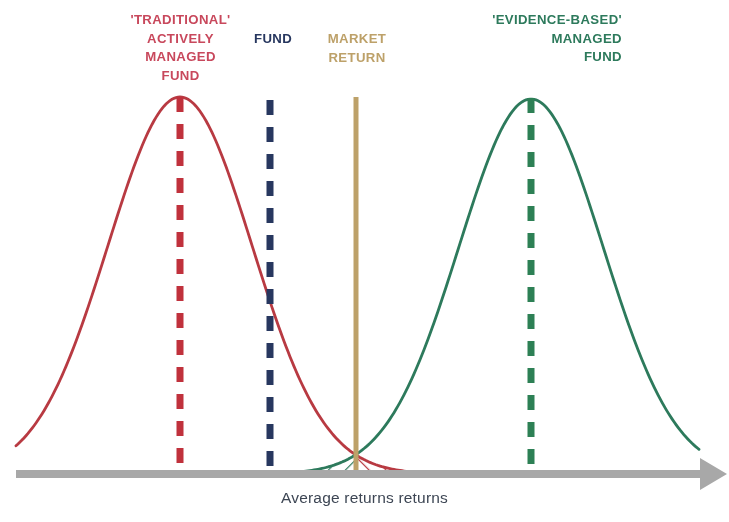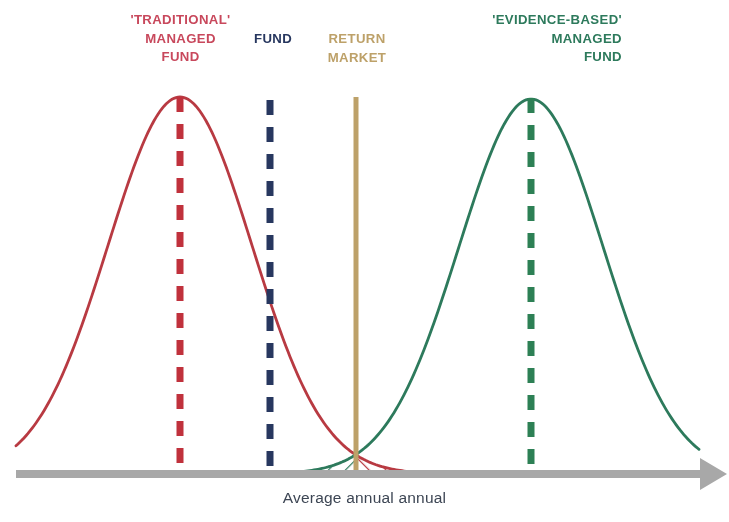--- a/index.html
+++ b/index.html
@@ -93,34 +93,35 @@
     <line x1="270" y1="100" x2="270" y2="474" stroke="#27375f" stroke-width="7" stroke-dasharray="15 12"></line>
     <line x1="356" y1="97" x2="356" y2="474" stroke="#bda169" stroke-width="5"></line>
     <line x1="531" y1="98" x2="531" y2="474" stroke="#2d8055" stroke-width="7" stroke-dasharray="15 12"></line>
 
     <line x1="16" y1="474" x2="702" y2="474" stroke="#a8a8a8" stroke-width="8"></line>
     <polygon points="700,458 727,474 700,490" fill="#a8a8a8"></polygon>
   </svg>
 
   <div class="label-group" id="label-active">
     <span class="label-line">'TRADITIONAL'</span>
+    <span class="label-line">ACTIVELY</span>
     <span class="label-line">MANAGED</span>
     <span class="label-line">FUND</span>
   </div>
 
   <div class="label-group" id="label-passive">
     <span class="label-line">FUND</span>
   </div>
 
   <div class="label-group" id="label-average">
+    <span class="label-line">MARKET</span>
     <span class="label-line">RETURN</span>
-    <span class="label-line">MARKET</span>
   </div>
 
   <div class="label-group" id="label-evidence">
     <span class="label-line">'EVIDENCE-BASED'</span>
     <span class="label-line">MANAGED</span>
     <span class="label-line">FUND</span>
   </div>
 
-  <div id="axis-caption">Average annual annual</div>
+  <div id="axis-caption">Average returns returns</div>
 
 </div>
 
 </body></html>

